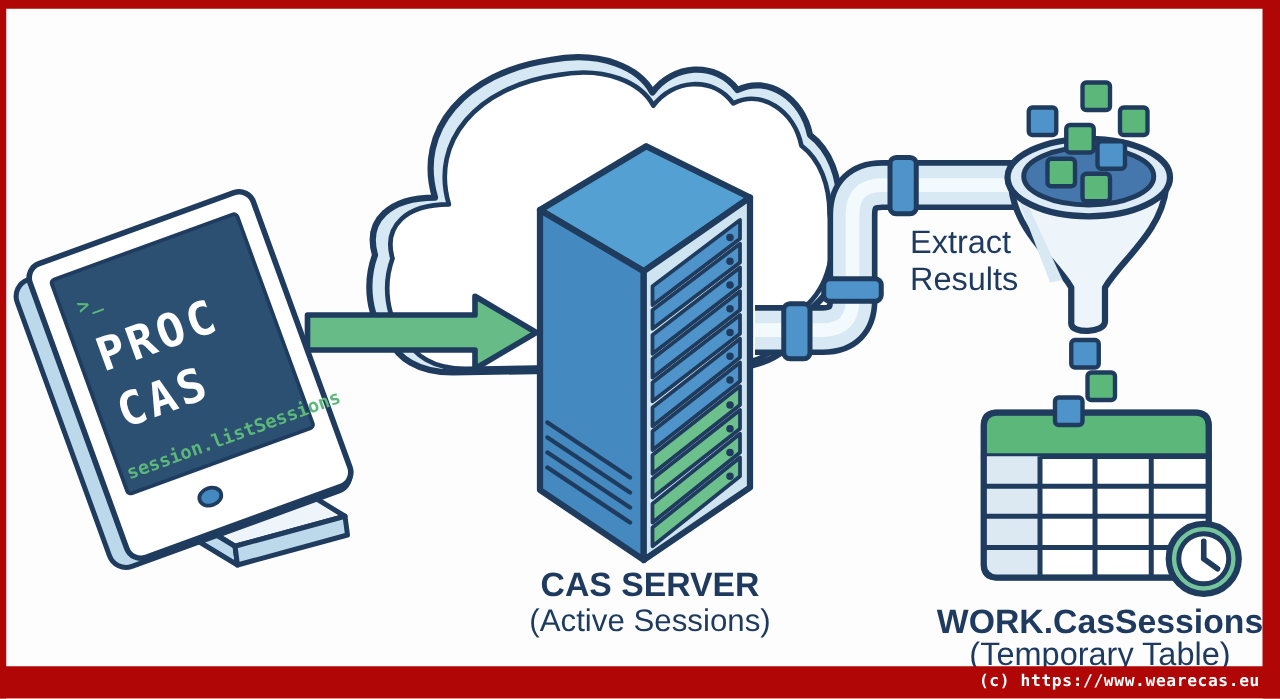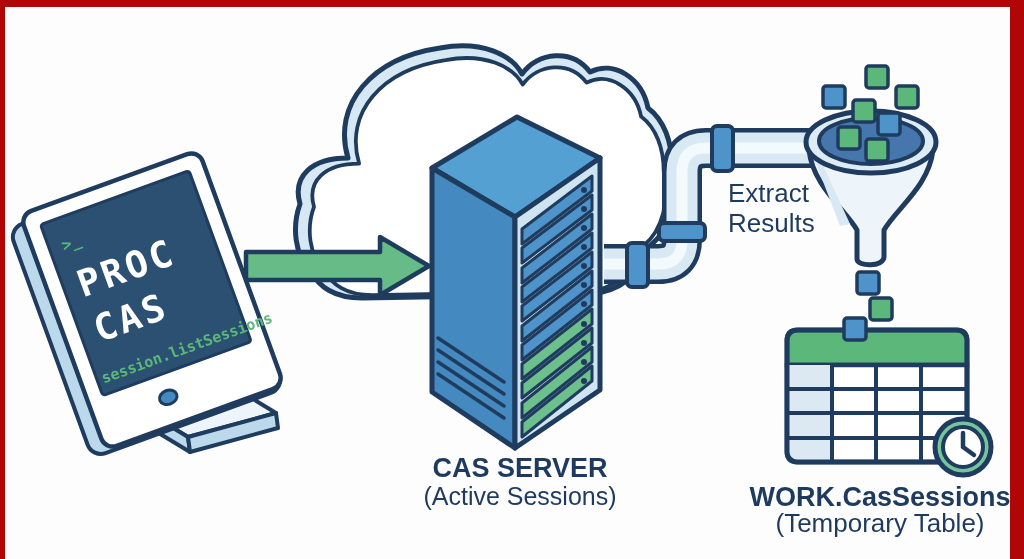--- a/index.html
+++ b/index.html
@@ -148,14 +148,17 @@
     <text x="520" y="477" font-size="27" font-weight="bold" text-anchor="middle">CAS SERVER</text>
     <text x="520" y="505" font-size="25" text-anchor="middle">(Active Sessions)</text>
     <text x="880" y="506" font-size="27" font-weight="bold" text-anchor="middle">WORK.CasSessions</text>
     <text x="880" y="532" font-size="26" text-anchor="middle">(Temporary Table)</text>
   </g>
 </svg>
 
 <div class="frame-border frame-top"></div>
 <div class="frame-border frame-left"></div>
 <div class="frame-border frame-right"></div>
+<div class="footer-bar">
+  <span>(c) https://www.wearecas.eu</span>
+</div>
 
 </div>
 
 </body></html>

